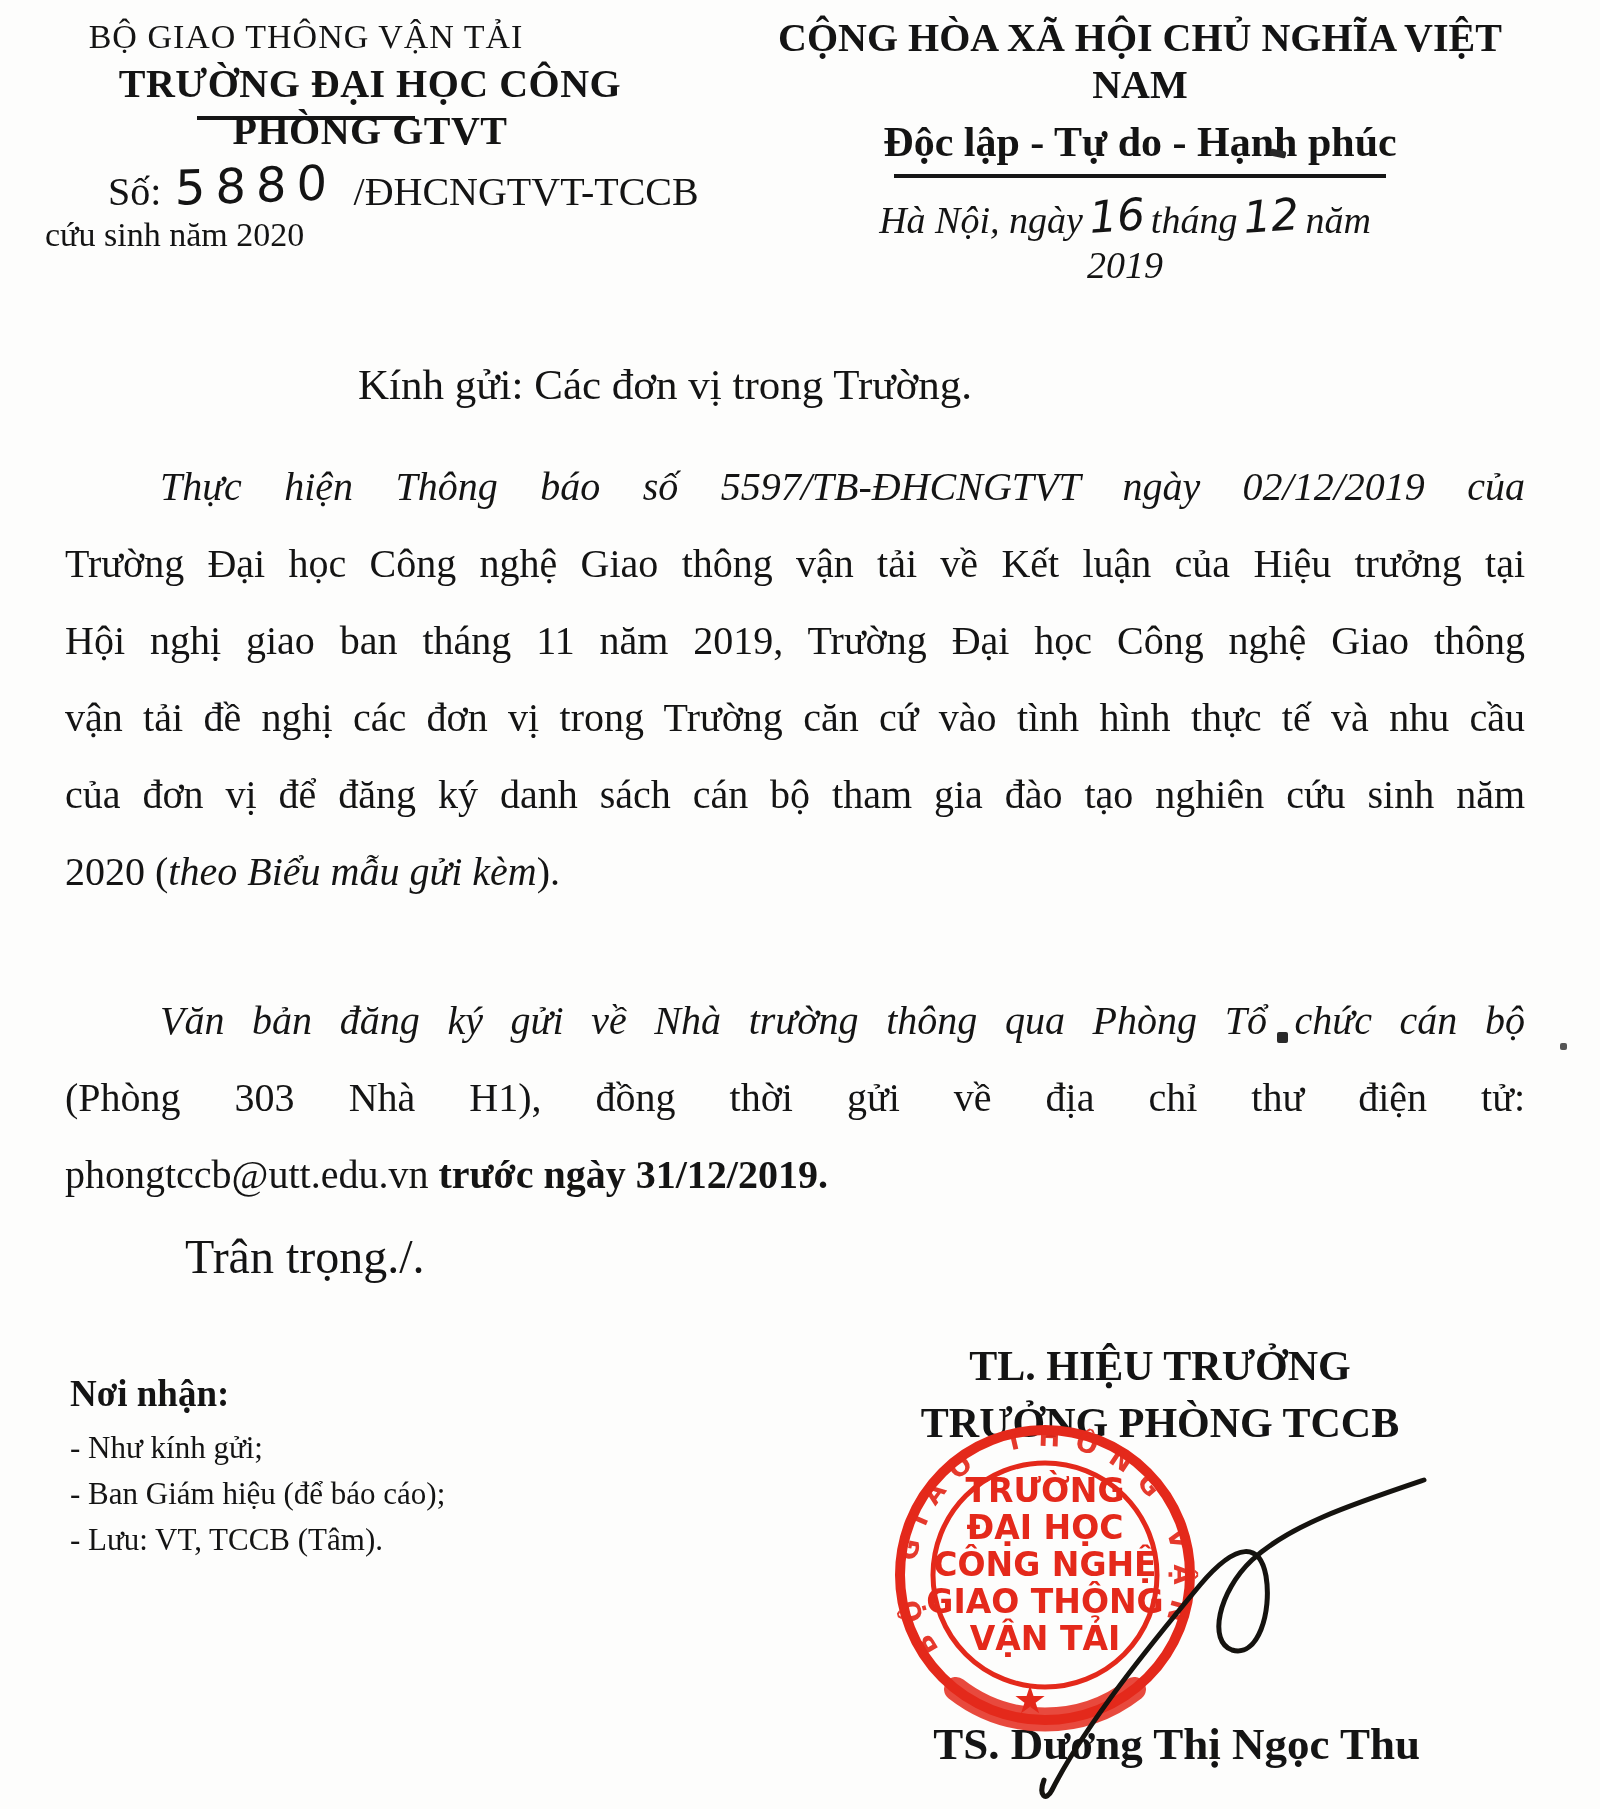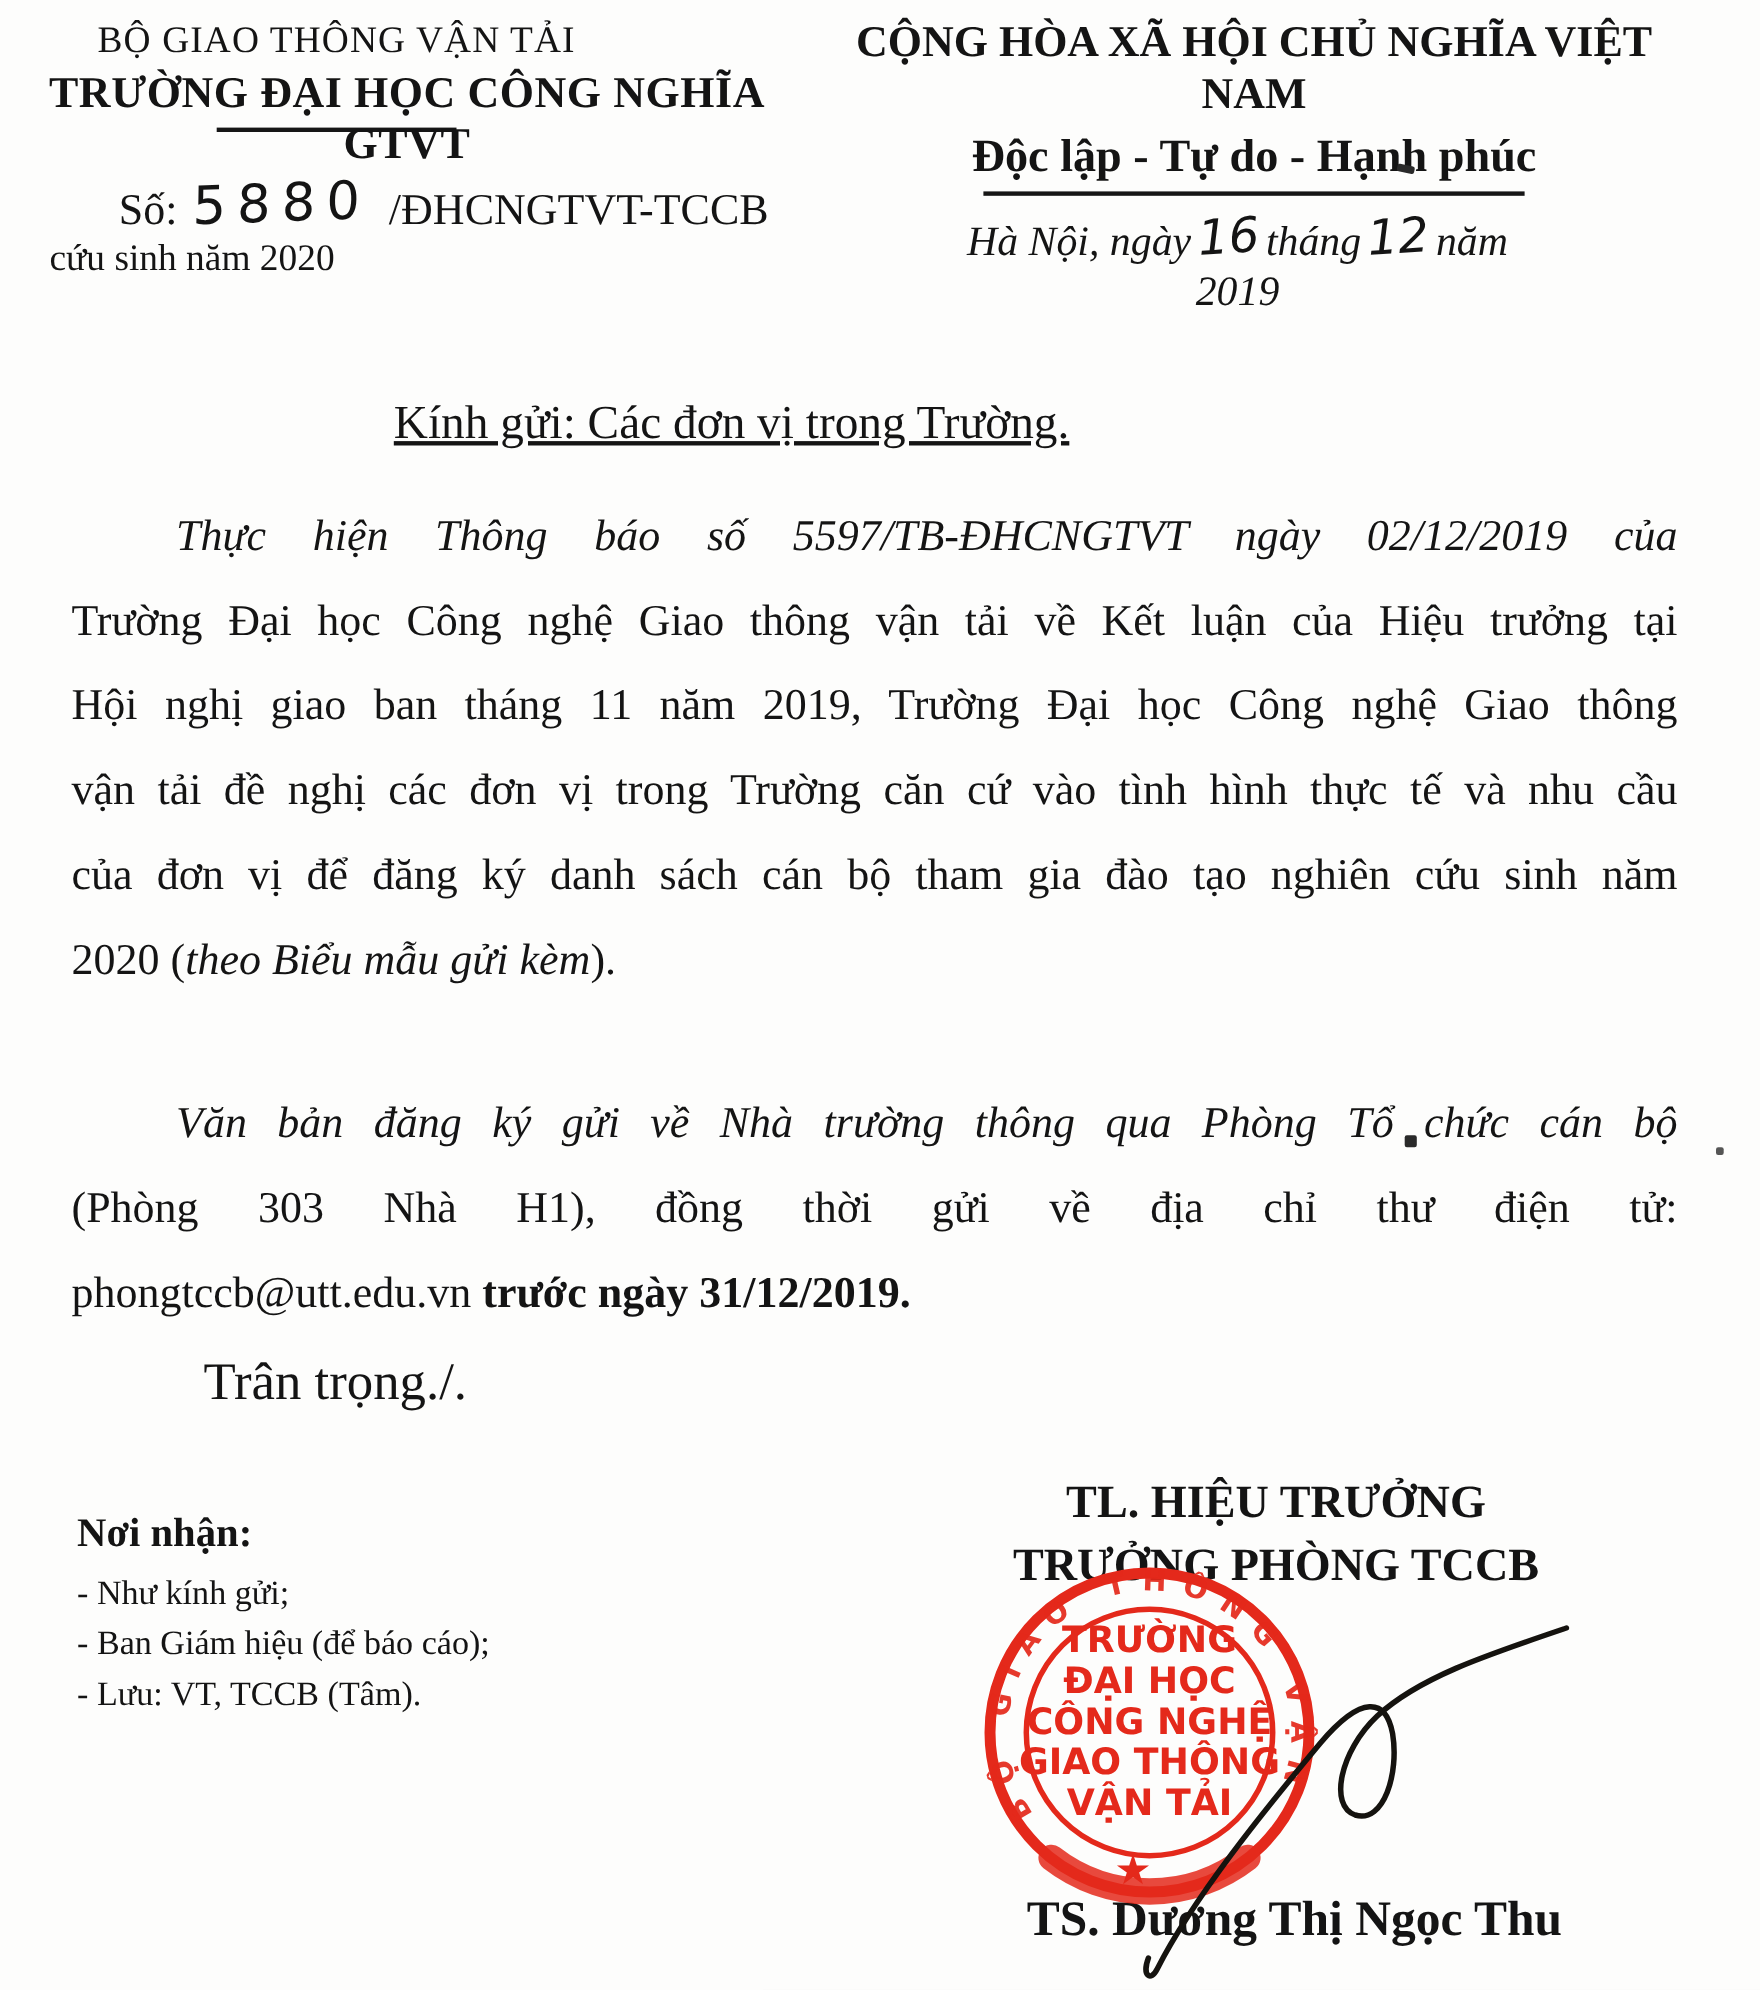--- a/index.html
+++ b/index.html
@@ -38,21 +38,21 @@
   .dateline{position:absolute;left:845px;top:192px;width:560px;text-align:center;
             font-size:38px;font-style:italic;}
   .hw{
     display:inline-block;
     font-family:"DejaVu Sans",sans-serif;
     font-size:44px;font-style:italic;font-weight:400;
     transform:rotate(-4deg);
     margin:0 6px;position:relative;top:-2px;
   }
   
-  .salutation{position:absolute;left:358px;top:360px;font-size:43px;text-decoration:underline;}
+  .salutation{position:absolute;left:358px;top:360px;font-size:43px;}
   .body{position:absolute;left:65px;top:448px;width:1460px;font-size:40px;}
   .line{line-height:77px;min-height:77px;}
   .justify{text-align:justify;text-align-last:justify;}
   .indent{text-indent:95px;font-style:italic;}
   .p2start{margin-top:72px;}
   .closing{margin-top:5px;padding-left:120px;line-height:77px;font-size:48px;}
   .em{font-style:italic;}
   .bd{font-weight:bold;}
   
   .recipients{position:absolute;left:70px;top:1372px;}
@@ -75,21 +75,21 @@
 </style>
 </head>
 <body>
 
 <div class="page">
 
   <div class="hdr-left">
     <div class="ministry">BỘ GIAO THÔNG VẬN TẢI</div>
     <div class="rule"></div>
   </div>
-  <div class="university">TRƯỜNG ĐẠI HỌC CÔNG NGHĨA GTVT</div>
+  <div class="university">TRƯỜNG ĐẠI HỌC CÔNG PHÒNG GTVT</div>
 
   <div class="hdr-right">
     <div class="national">CỘNG HÒA XÃ HỘI CHỦ NGHĨA VIỆT NAM</div>
     <div class="motto">Độc lập - Tự do - Hạnh phúc</div>
     <div class="rule"></div>
   </div>
 
   <div class="doc-number">
     <span>Số:</span><span class="hw-num">5880</span><span>/ĐHCNGTVT-TCCB</span>
   </div>

